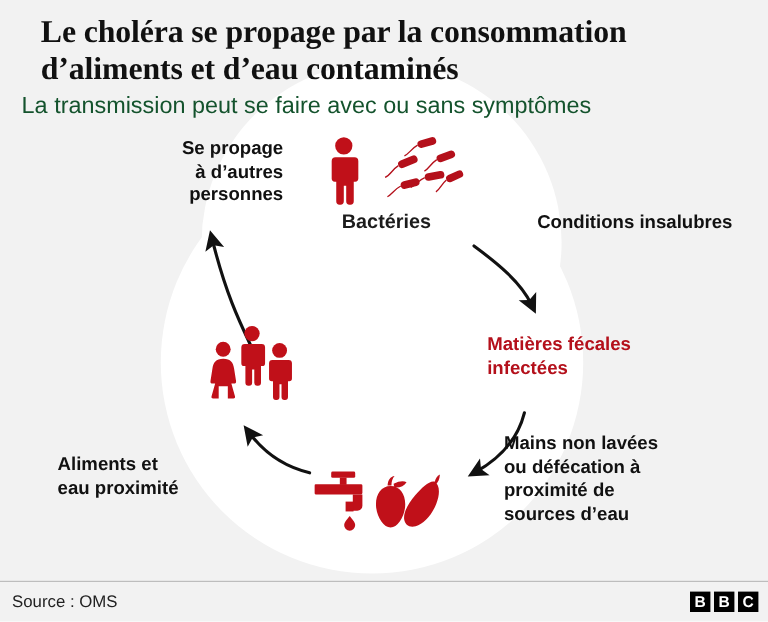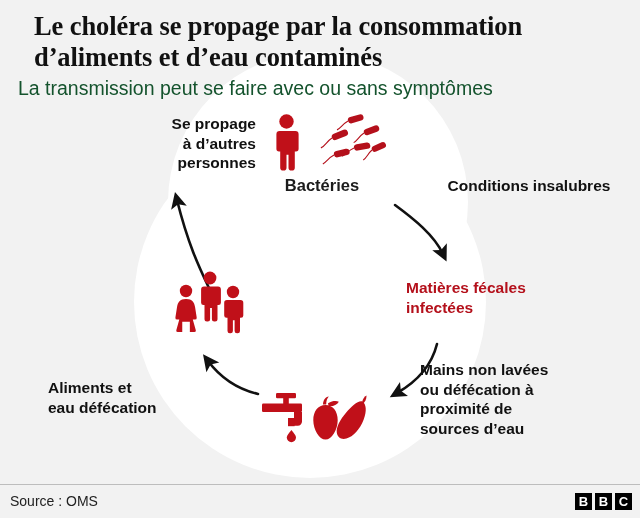--- a/index.html
+++ b/index.html
@@ -97,21 +97,21 @@
     color: #111111;
     white-space: pre-line;
   }
   .label.red { color: #b4101b; }
   .label.plain {
     font-weight: bold;
     font-size: 16.5px;
     color: #1c1c1c;
   }
 
-  #lbl-spread     { left: 96px;  top: 6px;   width: 160px; text-align: right; }
+  #lbl-spread     { left: 76px;  top: 6px;   width: 160px; text-align: right; }
   #lbl-bacteria   { left: 262px; top: 68px;  width: 120px; text-align: center; }
   #lbl-insalubre  { left: 422px; top: 68px;  width: 214px; text-align: center; }
   #lbl-fecales    { left: 406px; top: 170px; width: 220px; text-align: left; }
   #lbl-mains      { left: 420px; top: 252px; width: 200px; text-align: left; }
   #lbl-aliments   { left: 48px;  top: 270px; width: 186px; text-align: left; }
 
   
   #footer-rule {
     position: absolute;
     left: 0;
@@ -299,21 +299,21 @@
 
     <div class="label red" id="lbl-fecales">Matières fécales
 infectées</div>
 
     <div class="label" id="lbl-mains">Mains non lavées
 ou défécation à
 proximité de
 sources d’eau</div>
 
     <div class="label" id="lbl-aliments">Aliments et
-eau défécation</div>
+eau proximité</div>
   </div>
 
   <div id="footer-rule"></div>
   <div id="footer">
     <div id="source">Source : OMS</div>
     <div id="bbc-logo">
       <div class="blk">B</div>
       <div class="blk">B</div>
       <div class="blk">C</div>
     </div>

